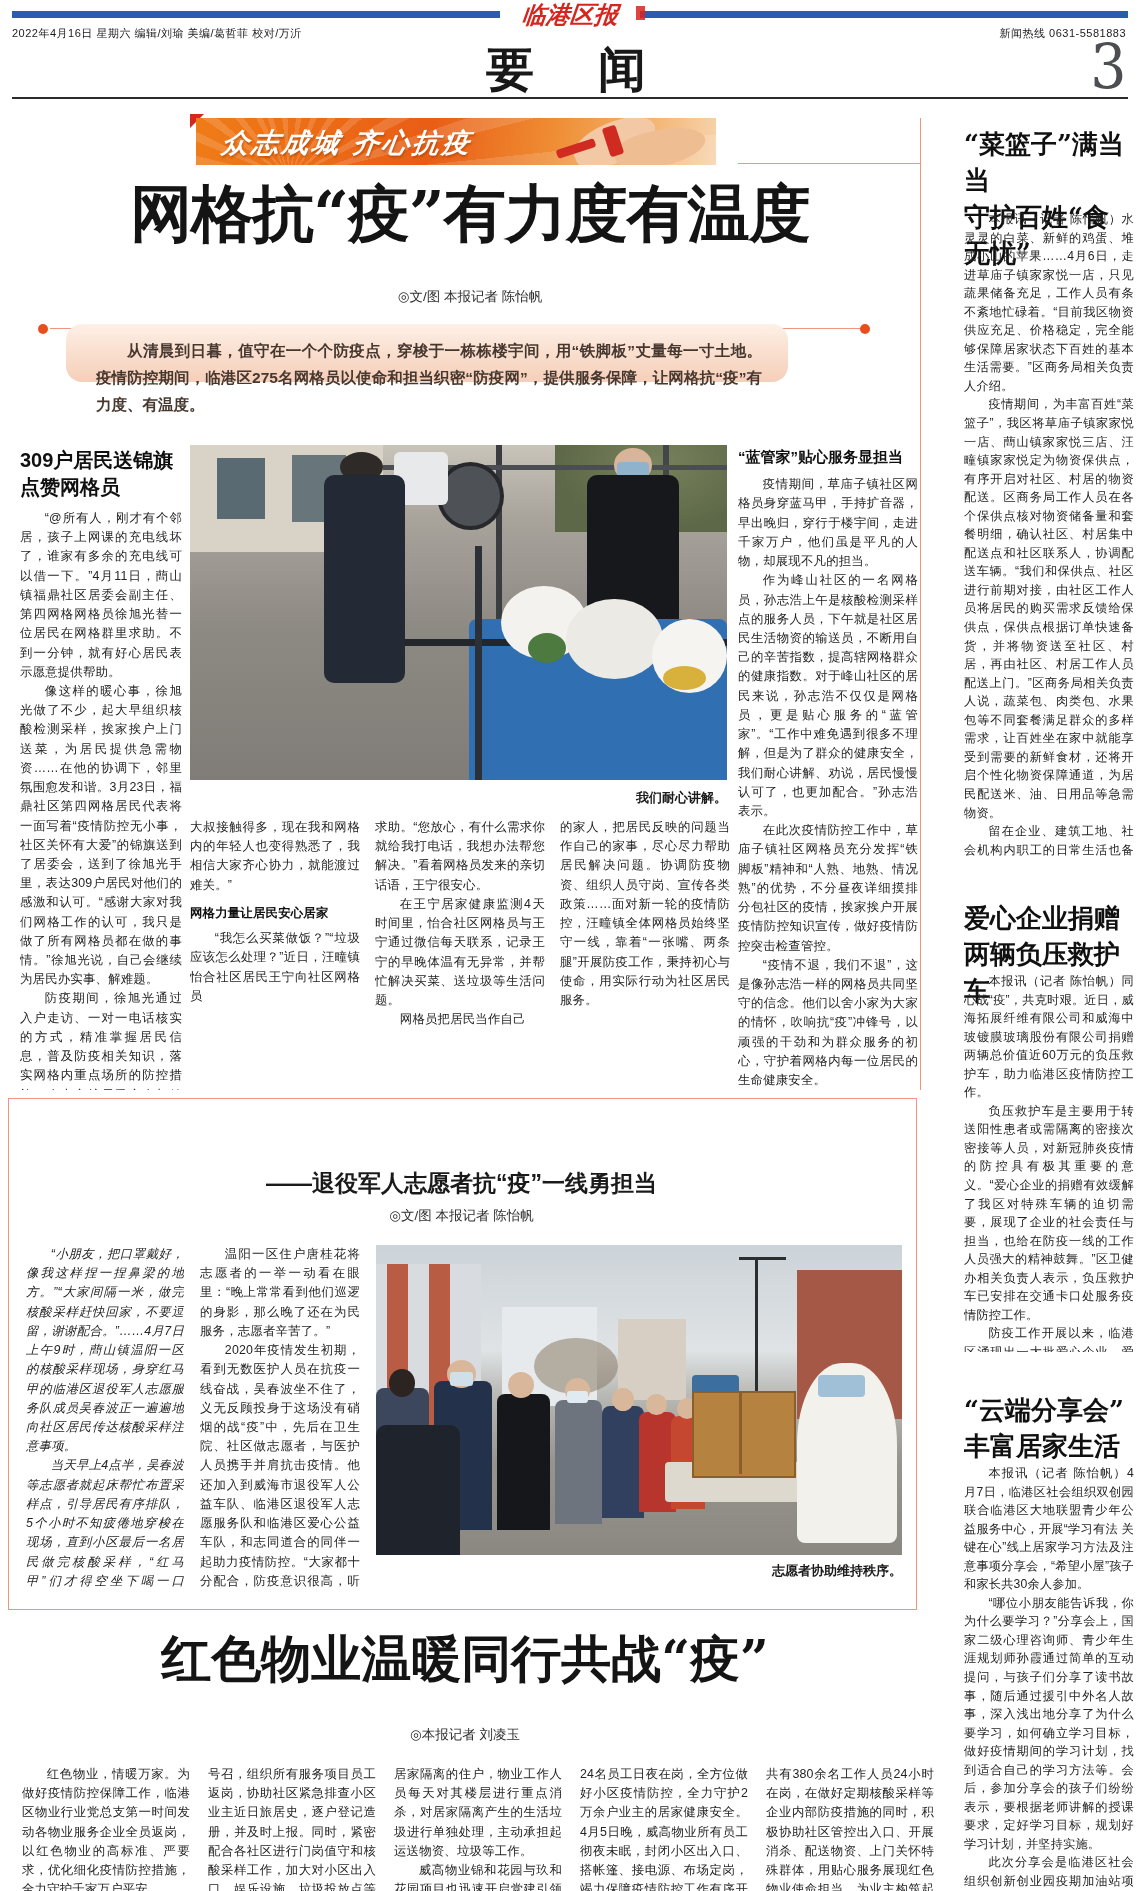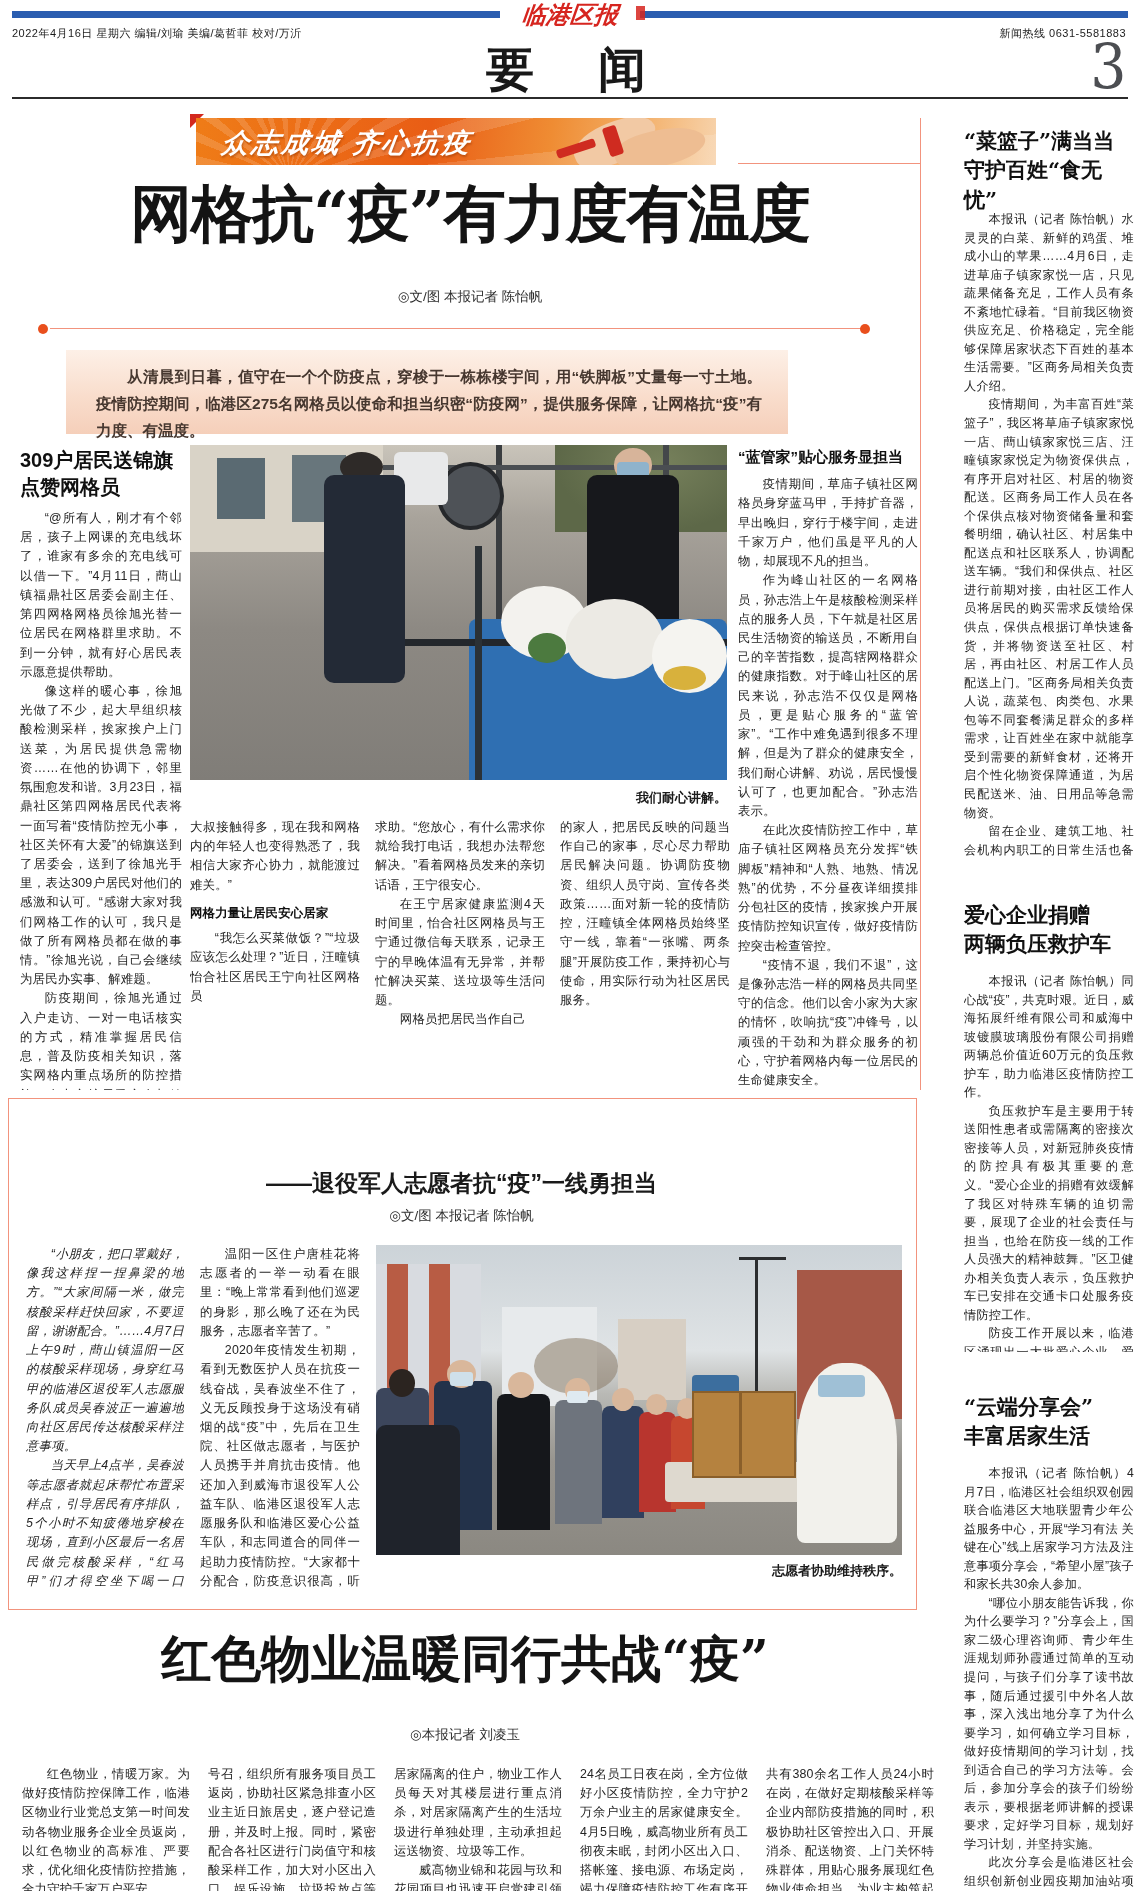--- a/index.html
+++ b/index.html
@@ -32,22 +32,22 @@
   .banner-corner{top:114px;left:190px;width:0;height:0;border-left:14px solid #d3281e;border-bottom:14px solid transparent;}
   .banner-text{position:absolute;left:26px;top:7px;font-size:27px;font-weight:900;color:#fff;
                font-style:italic;letter-spacing:3px;text-shadow:1px 2px 2px rgba(140,50,0,.45);transform:skewX(-8deg);}
   .hand{position:absolute;border-radius:46% 54% 52% 48%;background:#f2c9a4;}
   .ribbon{position:absolute;background:#cf2b20;transform:rotate(-18deg);border-radius:3px;}
 
   
   .headline-1{top:172px;left:30px;width:880px;text-align:center;font-size:62px;font-weight:900;
               color:#141414;letter-spacing:-1px;}
   .byline{font-size:13.5px;color:#2f2f2f;text-align:center;}
-  .introbox{top:350px;left:66px;width:722px;height:84px;
-            background:linear-gradient(180deg,#fdf0e7 0%,#f9ddcc 55%,#f5cfba 100%);}
+  .introbox{top:324px;left:66px;width:722px;height:58px;
+            background:linear-gradient(180deg,#fdf0e7 0%,#f9ddcc 55%,#f5cfba 100%);border-radius:16px;}
   .intro-text{position:absolute;left:30px;right:26px;top:13px;font-size:15.5px;line-height:1.75;
               color:#46372f;font-weight:bold;text-indent:2em;text-align:justify;}
 
   .colhead{font-size:20px;font-weight:900;color:#101010;line-height:1.35;margin:0 0 8px 0;}
   .body p{margin:0;text-indent:2em;text-align:justify;font-size:12.4px;line-height:1.55;letter-spacing:.2px;}
   .body p.cont{text-indent:0;}
   .subhead{font-size:15px;font-weight:900;color:#101010;margin:9px 0 6px 0 !important;text-indent:0 !important;text-align:left !important;}
   .clip{overflow:hidden;}
   .caption{font-size:13px;font-weight:bold;color:#1b1b1b;text-align:right;}
 
@@ -55,21 +55,21 @@
   .midbox{top:1098px;left:8px;width:907px;height:510px;border:1px solid #f2937d;}
   .headline-2{top:1108px;left:8px;width:907px;text-align:center;font-size:46px;font-weight:900;color:#141414;}
   .subtitle-2{top:1168px;left:8px;width:907px;text-align:center;font-size:23px;font-weight:900;color:#1a1a1a;}
 
   
   .headline-3{top:1626px;left:0;width:930px;text-align:center;font-size:50px;font-weight:900;color:#141414;}
   .bcols{top:1765px;left:22px;width:912px;height:126px;display:flex;gap:18px;overflow:hidden;}
   .bcol{flex:1 1 0;}
 
   
-  .sb-title{left:964px;width:170px;font-size:21px;font-weight:900;color:#101010;line-height:1.4;
+  .sb-title{left:964px;width:170px;font-size:26px;font-weight:900;color:#101010;line-height:1.4;
             font-family:"DejaVu Serif","Liberation Serif",serif;}
   .sb-body{left:964px;width:170px;}
   .sb-body p{font-size:12.2px;line-height:1.52;}
 
   
   .photo{overflow:hidden;}
   .photo1{top:445px;left:190px;width:537px;height:335px;
           background:linear-gradient(180deg,#c9c4ba 0%,#a8a39b 22%,#8d8983 55%,#807d78 100%);}
   .photo2{top:1245px;left:376px;width:526px;height:310px;
           background:linear-gradient(180deg,#ccd3d8 0%,#dfe3e5 34%,#b9b9b5 48%,#97948e 70%,#8b8881 100%);}

